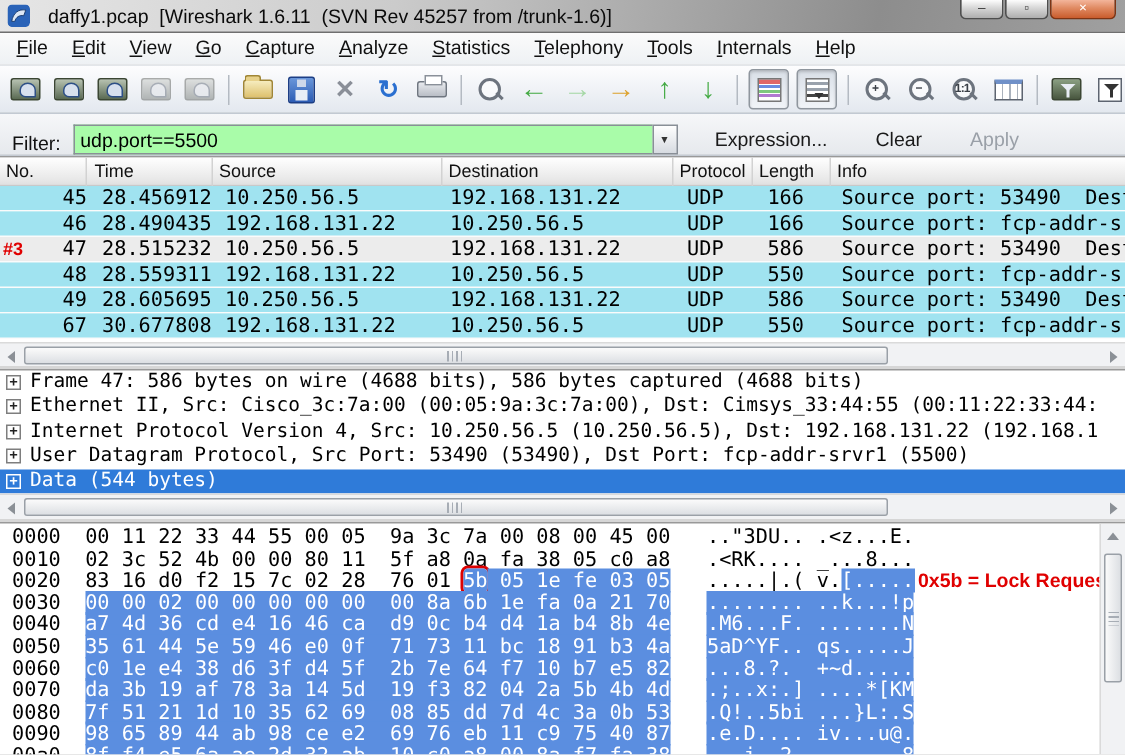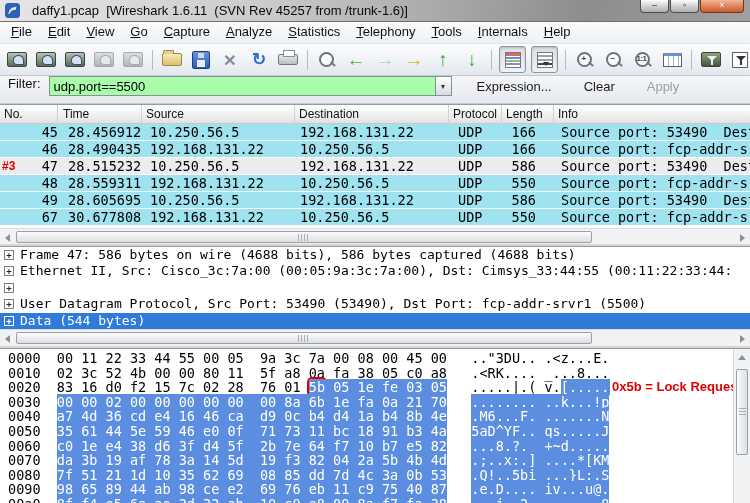--- a/index.html
+++ b/index.html
@@ -64,21 +64,21 @@
   .ic-cfilter::after{content:"";position:absolute;left:5px;top:3px;border-left:5px solid transparent;
       border-right:5px solid transparent;border-top:5px solid #e8edf4}
   .ic-cfilter::before{content:"";position:absolute;left:9px;top:7px;width:2px;height:5px;background:#e8edf4}
   .ic-dfilter{width:16px;height:16px;border:1px solid #5d6470;background:#fff;position:relative}
   .ic-dfilter::after{content:"";position:absolute;left:3px;top:3px;border-left:5px solid transparent;
       border-right:5px solid transparent;border-top:5px solid #333}
   .ic-dfilter::before{content:"";position:absolute;left:7px;top:7px;width:2px;height:5px;background:#333}
 
   
   .filterbar{height:28px;background:linear-gradient(#f6f7f9,#e6e9ed);border-bottom:1px solid #c5cbd3;
-             display:flex;align-items:flex-start;padding:0 8px}
+             display:flex;align-items:flex-end;padding:0 8px}
   .filter-label{font-size:13px;color:#111;margin-right:8px}
   .filter-input{width:386px;height:20px;background:#a9fca9;border:1px solid #898f97;border-right:none;
                 font-size:13px;color:#000;padding:0 4px;display:flex;align-items:center}
   .filter-drop{width:17px;height:20px;border:1px solid #898f97;background:linear-gradient(#fefefe,#d7dbe1);
                display:flex;align-items:center;justify-content:center;font-size:7px;color:#333}
   .filter-btn{font-size:13px;color:#1a1a1a;padding:3px 7px;margin-left:18px;white-space:nowrap}
   .filter-btn.disabled{color:#9aa0a8}
 
   
   .packet-pane{height:140px;background:#fff;border-top:1px solid #999;position:relative;overflow:hidden}
@@ -290,21 +290,21 @@
     <div class="sb-arrow sb-right"></div>
   </div>
 </div>
 
 <div class="pane-gap"></div>
 
 <div class="details-pane">
   <div id="detail-rows">
       <div class="drow"><span class="exp"></span><span>Frame 47: 586 bytes on wire (4688 bits), 586 bytes captured (4688 bits)</span></div>
       <div class="drow"><span class="exp"></span><span>Ethernet II, Src: Cisco_3c:7a:00 (00:05:9a:3c:7a:00), Dst: Cimsys_33:44:55 (00:11:22:33:44:</span></div>
-      <div class="drow"><span class="exp"></span></div>
+      <div class="drow"><span class="exp"></span><span>Internet Protocol Version 4, Src: 10.250.56.5 (10.250.56.5), Dst: 192.168.131.22 (192.168.1</span></div>
       <div class="drow"><span class="exp"></span><span>User Datagram Protocol, Src Port: 53490 (53490), Dst Port: fcp-addr-srvr1 (5500)</span></div>
       <div class="drow sel"><span class="exp"></span><span>Data (544 bytes)</span></div>
     </div>
   <div class="hscroll">
     <div class="sb-arrow sb-left"></div>
     <div class="hthumb"></div>
     <div class="sb-arrow sb-right"></div>
   </div>
 </div>
 

